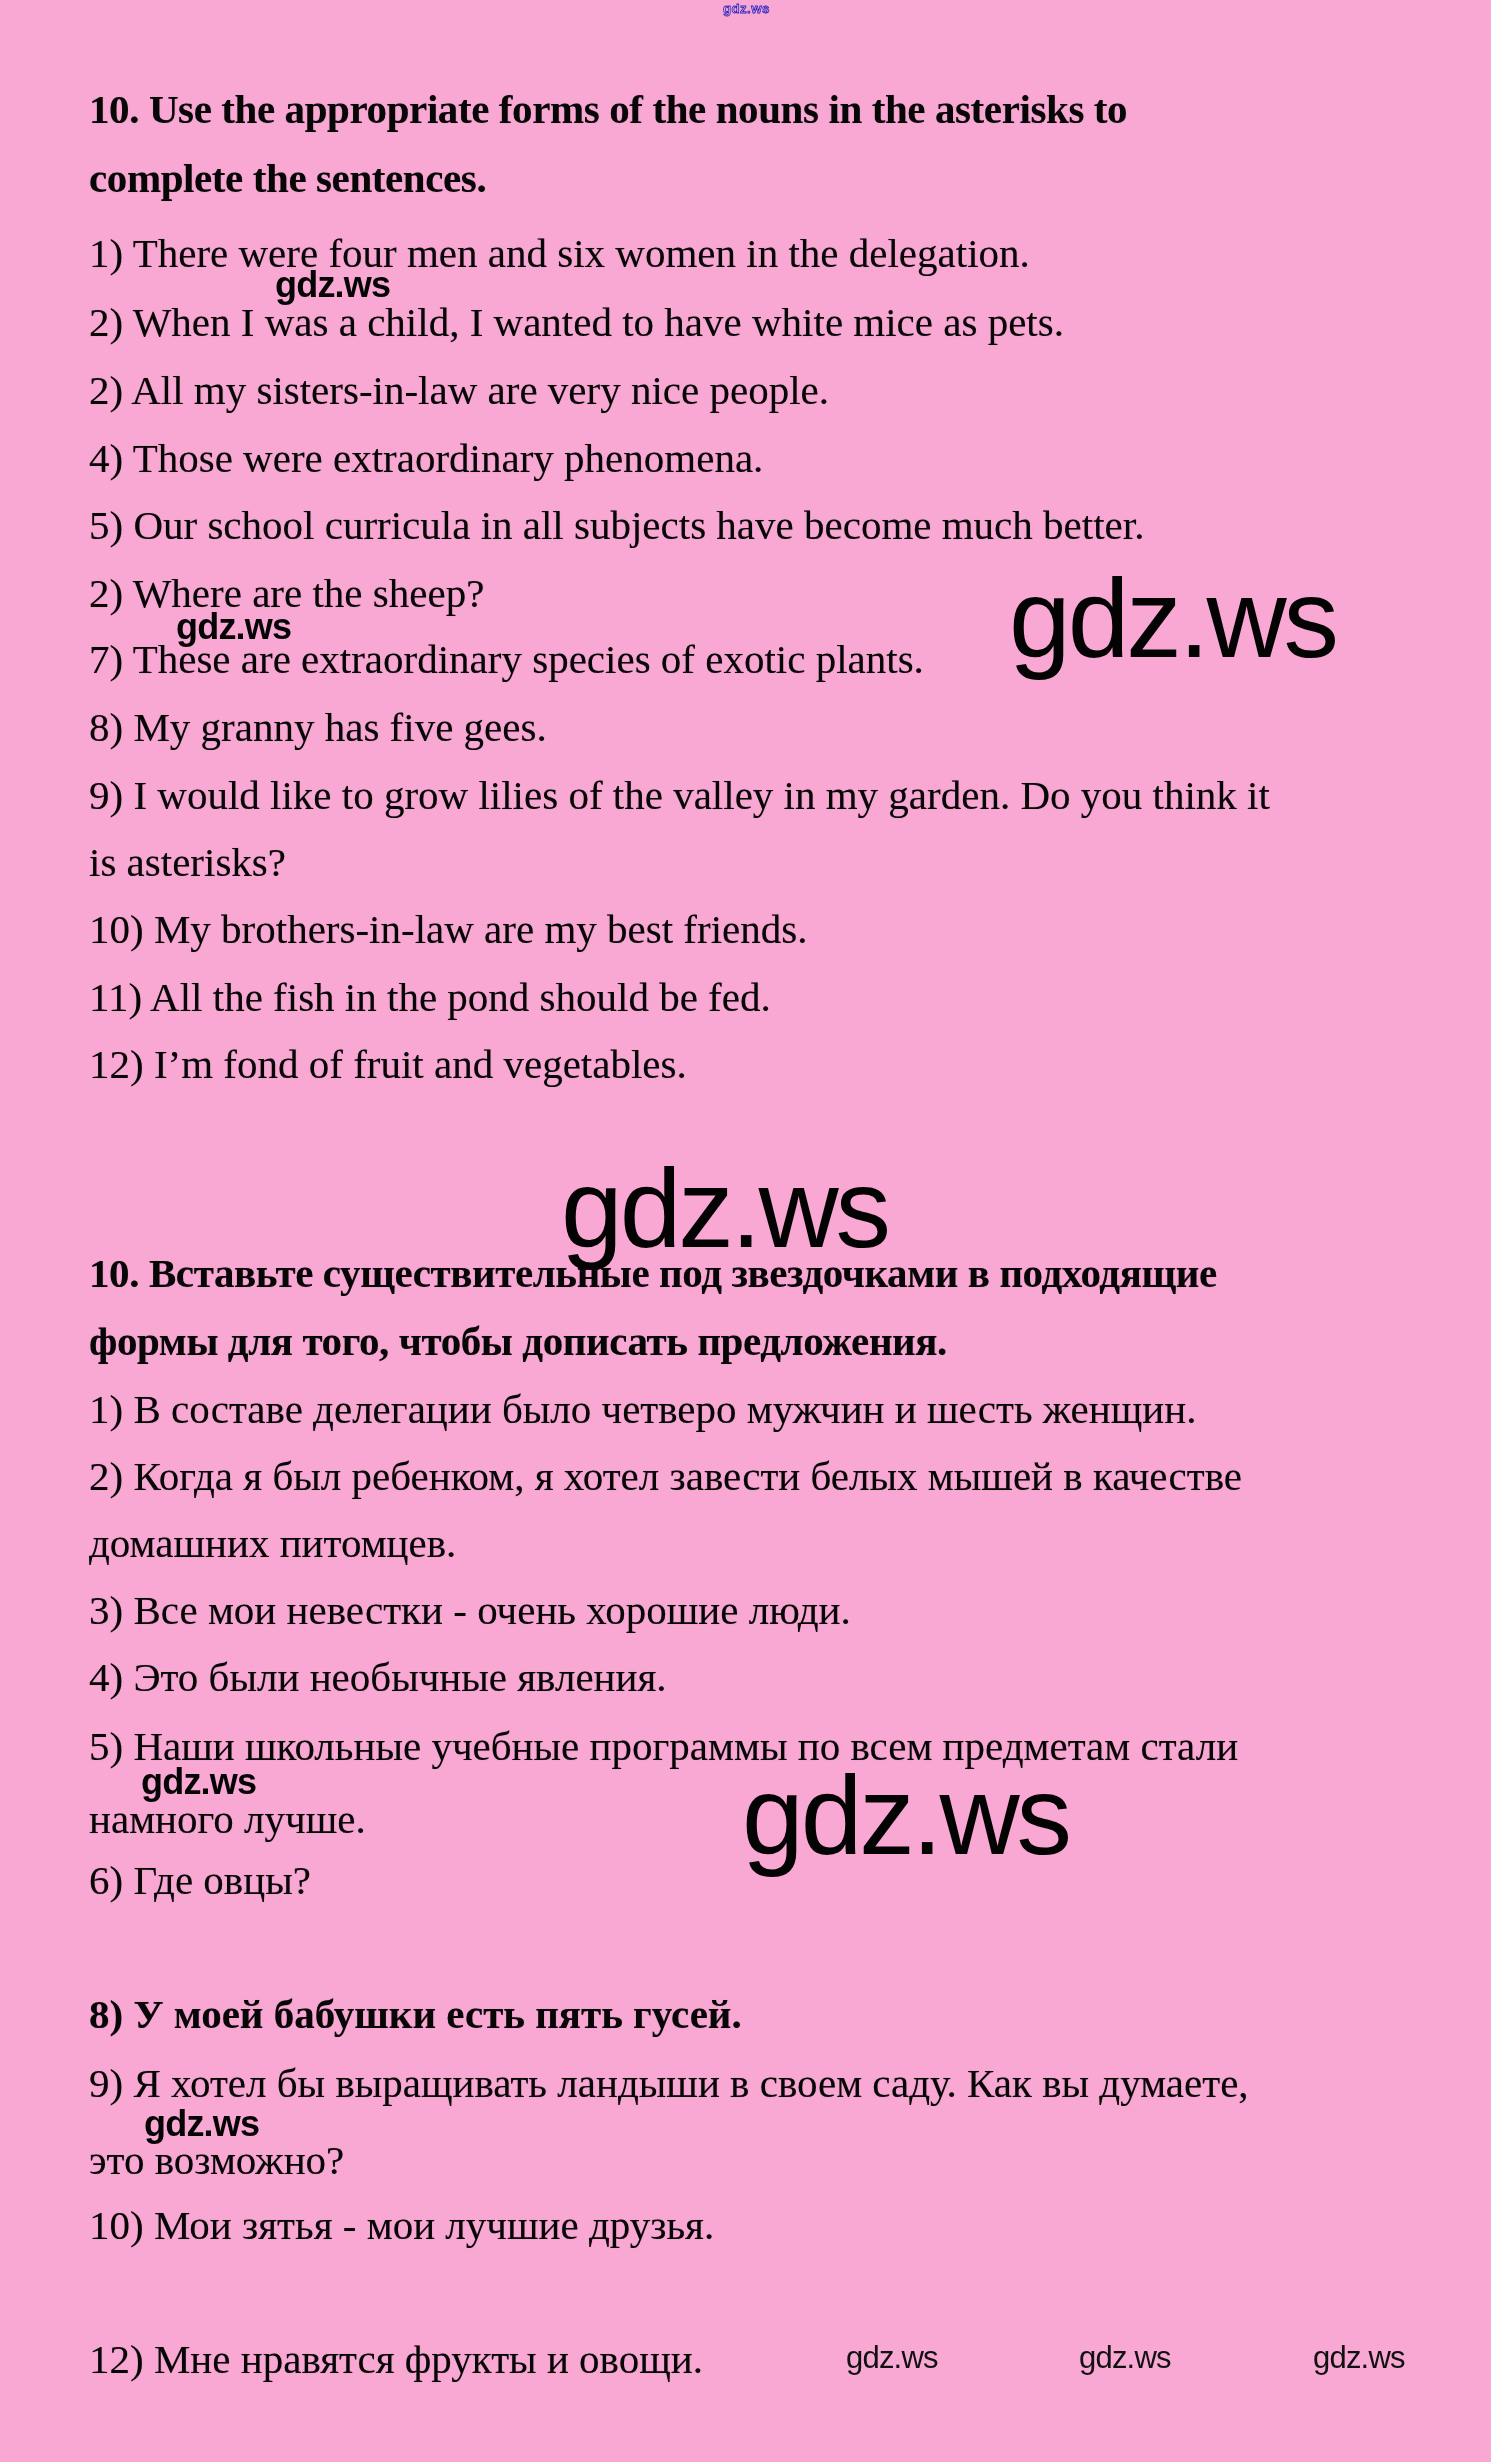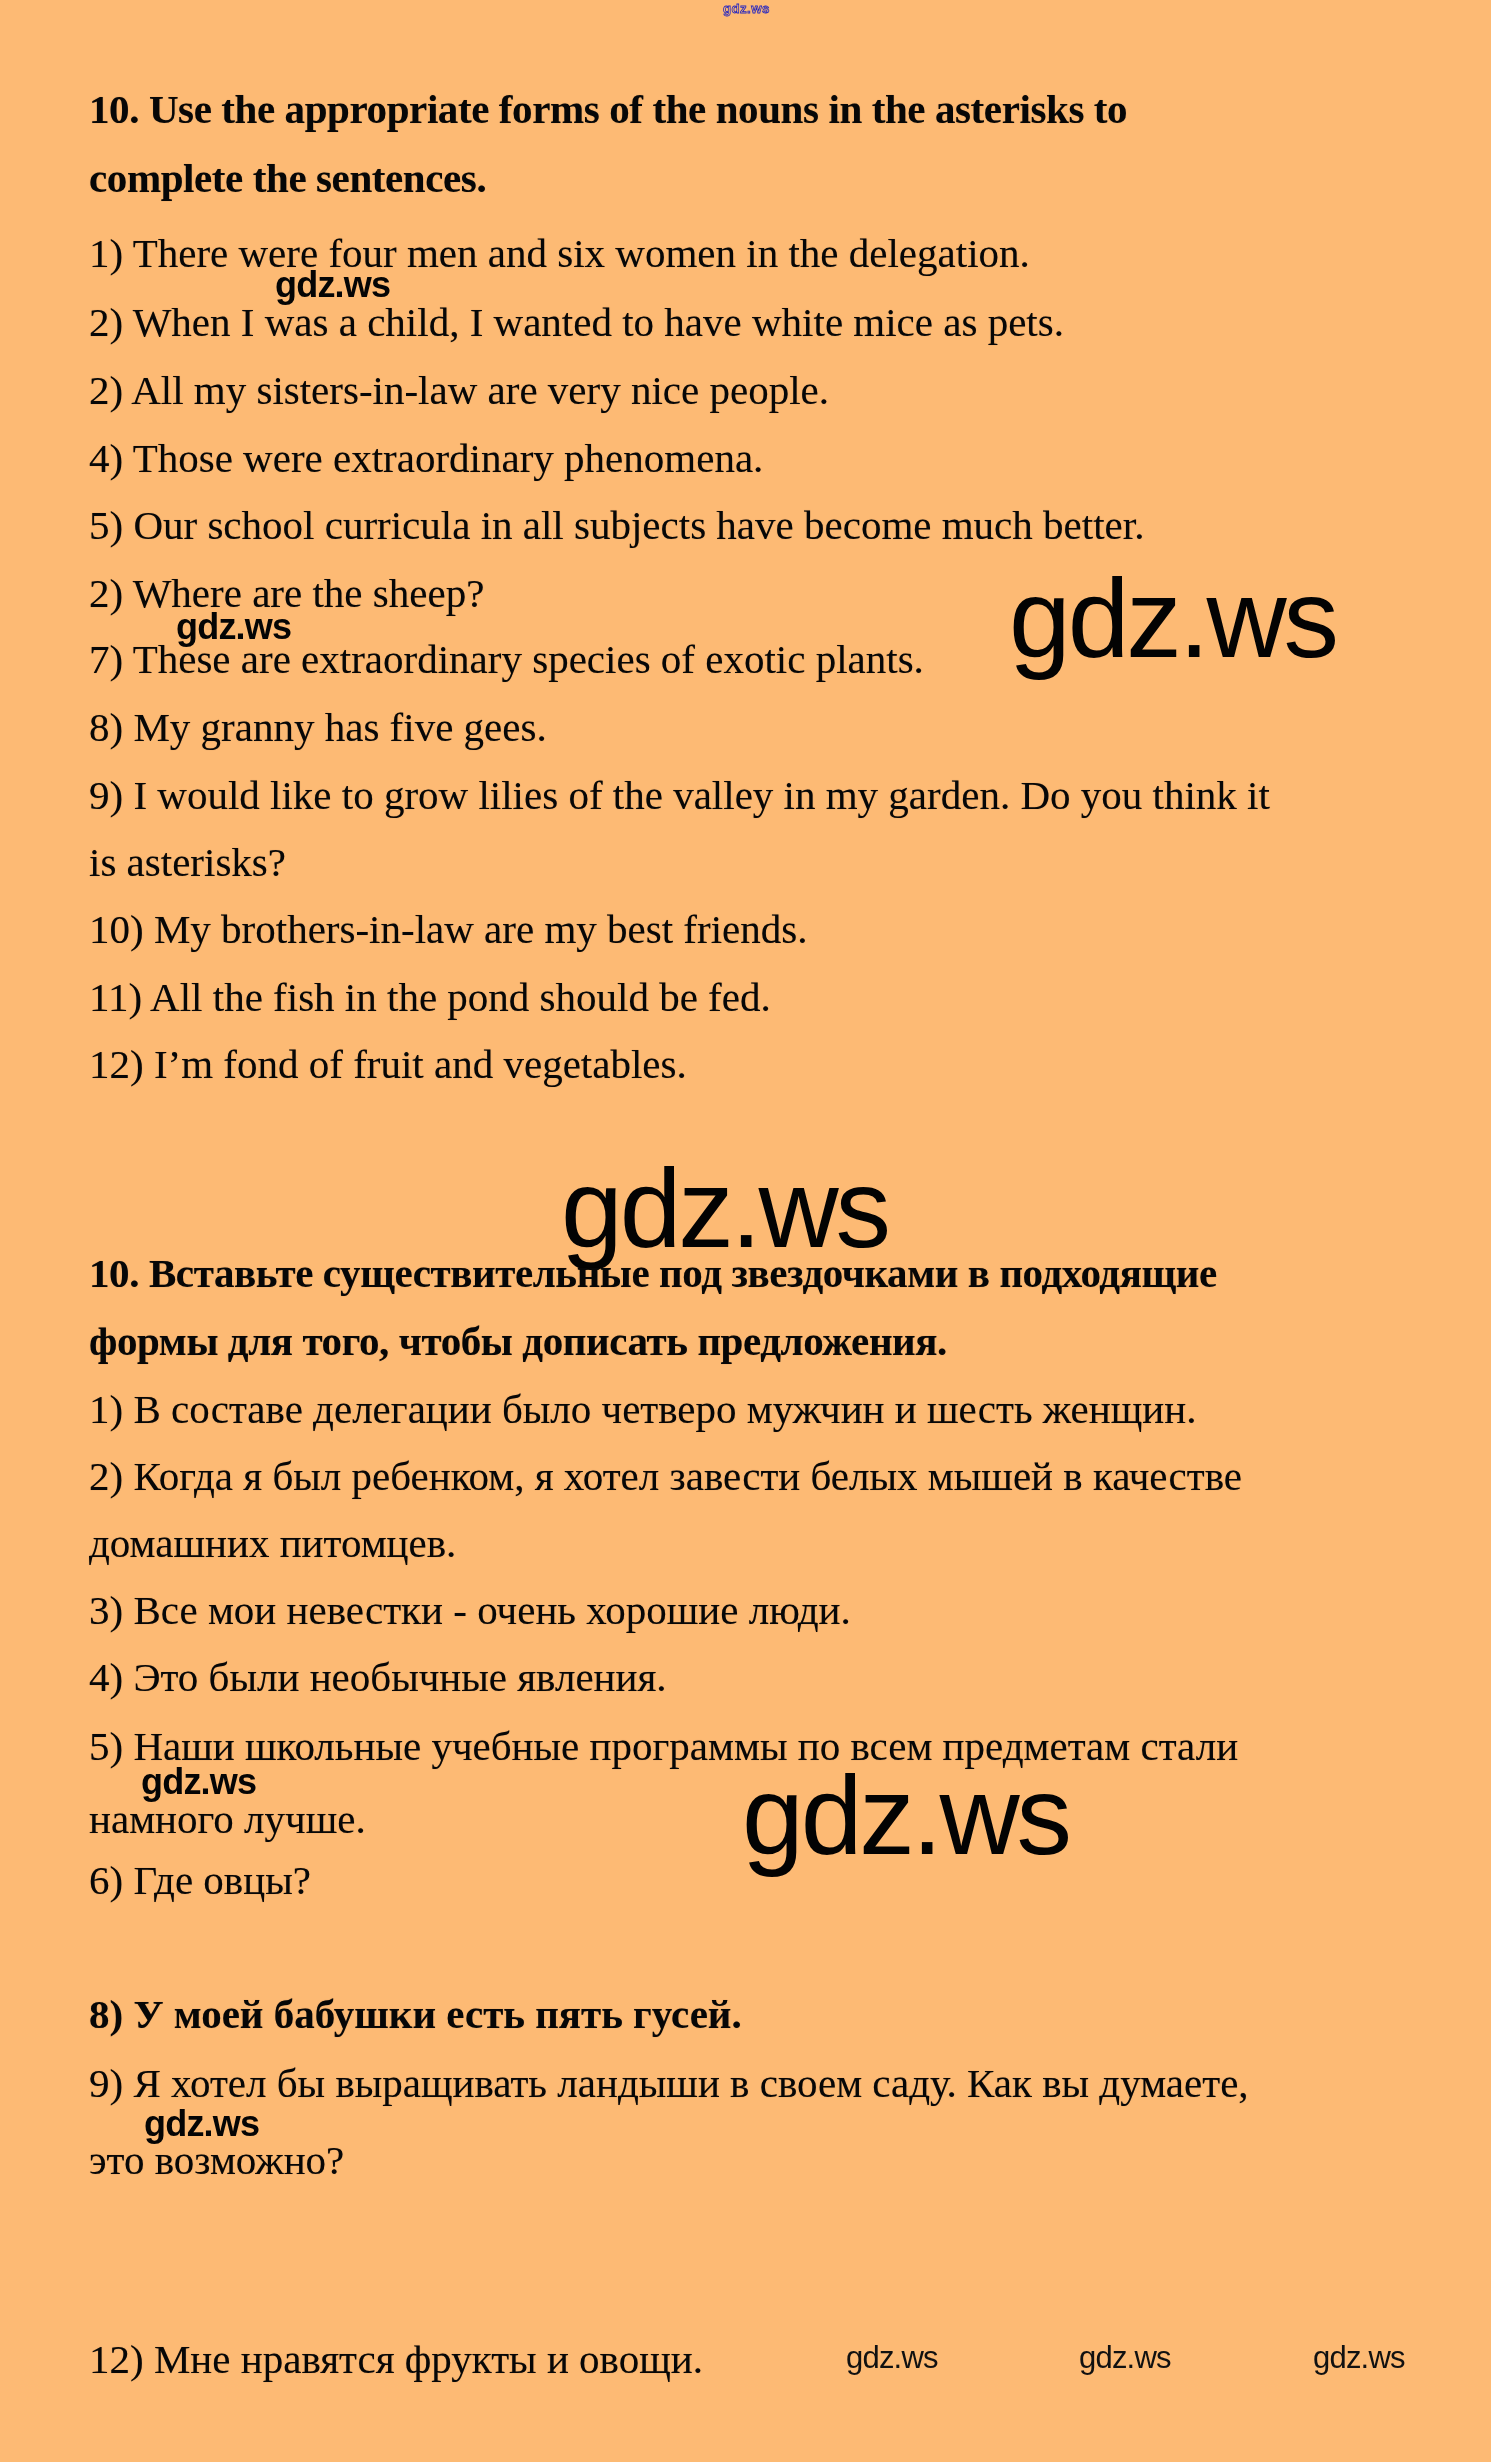--- a/index.html
+++ b/index.html
@@ -1,20 +1,20 @@
 <!DOCTYPE html>
 <html style="font-size:12.5px"><head>
 <meta charset="utf-8">
 <style>
   html,body{margin:0;padding:0;background:#e8e8e8;}
   .page{
     position:relative;
     width:1491px;
     height:2462px;
-    background:#fdba74;
+    background:#f9a8d4;
     overflow:hidden;
     font-family:"Liberation Serif", serif;
     color:#070707;
   }
   .line{
     position:absolute;
     left:89px;
     font-size:41px;
     line-height:1.08;
     white-space:nowrap;
@@ -96,16 +96,17 @@
   <div class="line" style="top:1454px;">2) Когда я был ребенком, я хотел завести белых мышей в качестве</div>
   <div class="line" style="top:1521px;">домашних питомцев.</div>
   <div class="line" style="top:1588px;">3) Все мои невестки - очень хорошие люди.</div>
   <div class="line" style="top:1655px;">4) Это были необычные явления.</div>
   <div class="line" style="top:1724px;">5) Наши школьные учебные программы по всем предметам стали</div>
   <div class="line" style="top:1797px;">намного лучше.</div>
   <div class="line" style="top:1858px;">6) Где овцы?</div>
   <div class="line" style="top:1992px;font-weight:bold;">8) У моей бабушки есть пять гусей.</div>
   <div class="line" style="top:2061px;">9) Я хотел бы выращивать ландыши в своем саду. Как вы думаете,</div>
   <div class="line" style="top:2138px;">это возможно?</div>
+  <div class="line" style="top:2203px;">10) Мои зятья - мои лучшие друзья.</div>
   <div class="line" style="top:2337px;">12) Мне нравятся фрукты и овощи.</div>
 
 </div>
 
 
 </body></html>

